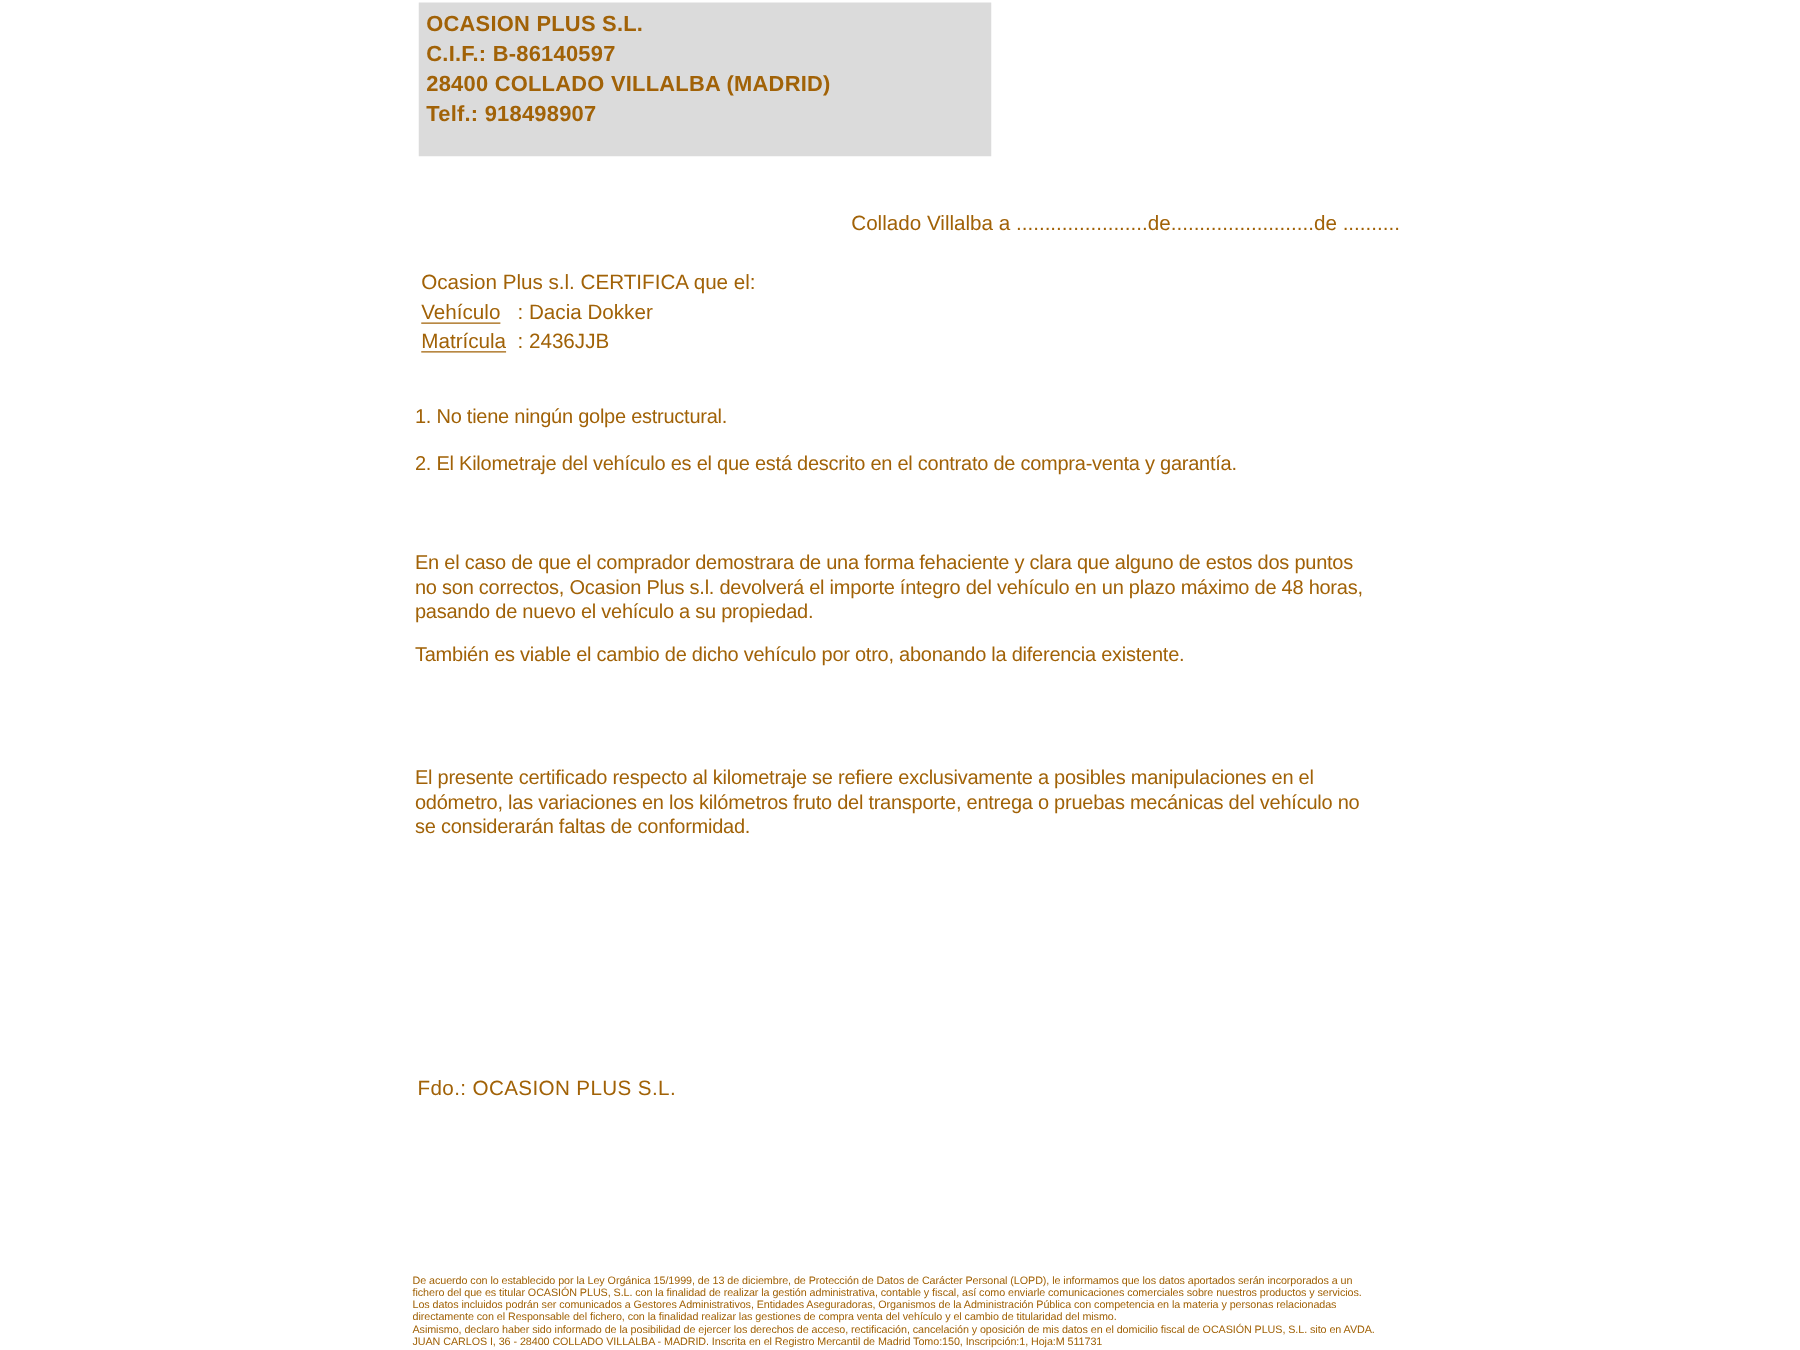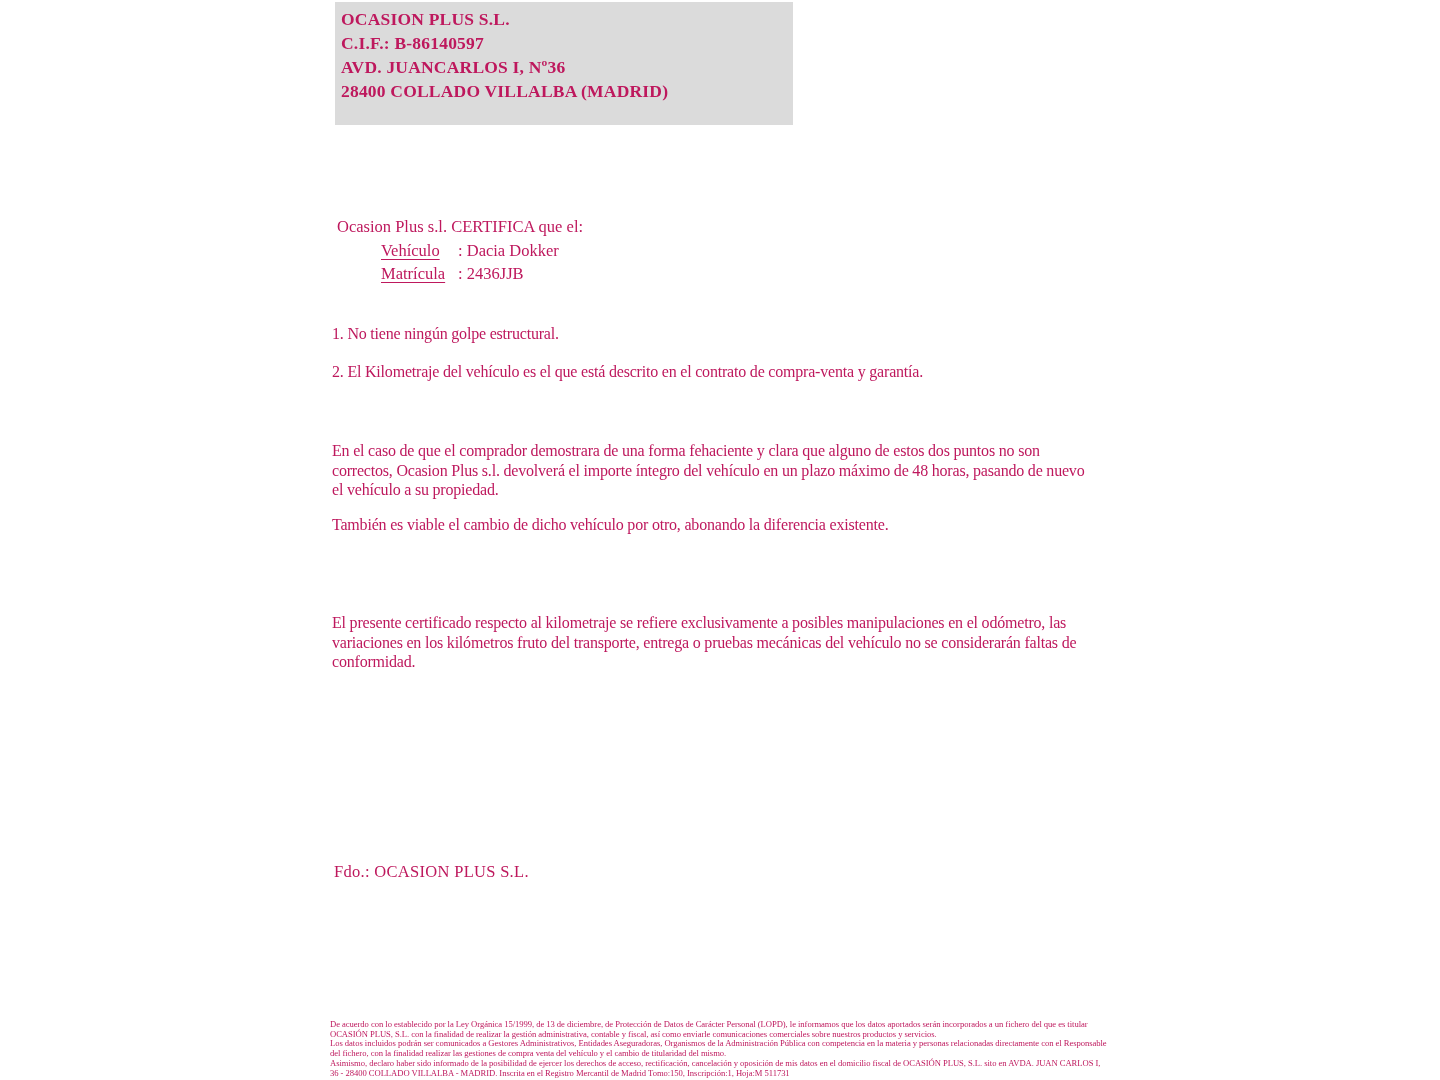--- a/index.html
+++ b/index.html
@@ -2,22 +2,22 @@
 <html><head>
 <meta charset="utf-8">
 <style>
   * { margin: 0; padding: 0; box-sizing: border-box; }
   html, body { background: #ffffff; }
   .page {
     position: relative;
     width: 1440px;
     height: 1080px;
     background: #ffffff;
-    color: #be185d;
-    font-family: Liberation Serif, serif;
+    color: #a16207;
+    font-family: Liberation Sans, sans-serif;
     overflow: hidden;
   }
   .company-box {
     position: absolute;
     left: 335px;
     top: 2px;
     width: 458px;
     height: 123px;
     background: #dbdbdb;
     padding: 5px 6px 0 6px;
@@ -38,21 +38,20 @@
     left: 337px;
     top: 215px;
     font-size: 16.5px;
     line-height: 23.7px;
   }
   .cert-row .cert-label {
     display: inline-block;
     width: 77px;
     text-decoration: underline;
     text-underline-offset: 3px;
-    margin-left: 44px;
   }
   .point {
     position: absolute;
     left: 332px;
     width: 770px;
     font-size: 16px;
     letter-spacing: -0.2px;
     white-space: nowrap;
   }
   .point-1 { top: 325px; }
@@ -88,24 +87,25 @@
   .legal p { margin: 0; }
 </style>
 </head>
 <body>
 
 <div class="page">
 
   <div class="company-box">
     <div>OCASION PLUS S.L.</div>
     <div>C.I.F.: B-86140597</div>
-    <div>AVD. JUANCARLOS I, Nº36</div>
     <div>28400 COLLADO VILLALBA (MADRID)</div>
+    <div>Telf.: 918498907</div>
   </div>
 
+  <div class="date-line">Collado Villalba a .......................de.........................de ..........</div>
 
   <div class="cert-block">
     <div>Ocasion Plus s.l. CERTIFICA que el:</div>
     <div class="cert-row"><span class="cert-label">Vehículo</span><span>: Dacia Dokker</span></div>
     <div class="cert-row"><span class="cert-label">Matrícula</span><span>: 2436JJB</span></div>
   </div>
 
   <div class="point point-1">1. No tiene ningún golpe estructural.</div>
   <div class="point point-2">2. El Kilometraje del vehículo es el que está descrito en el contrato de compra-venta y garantía.</div>
 

